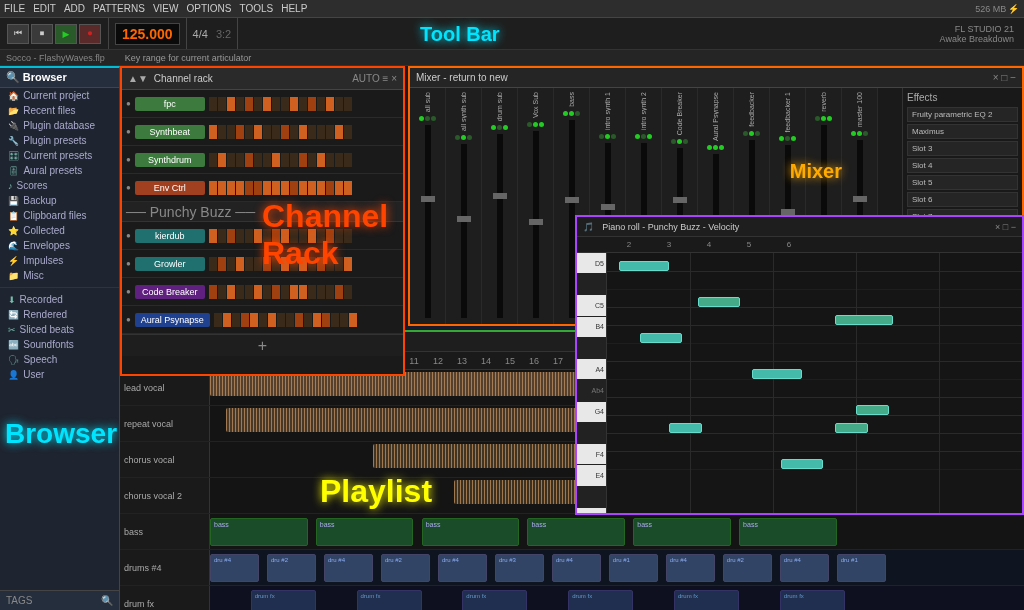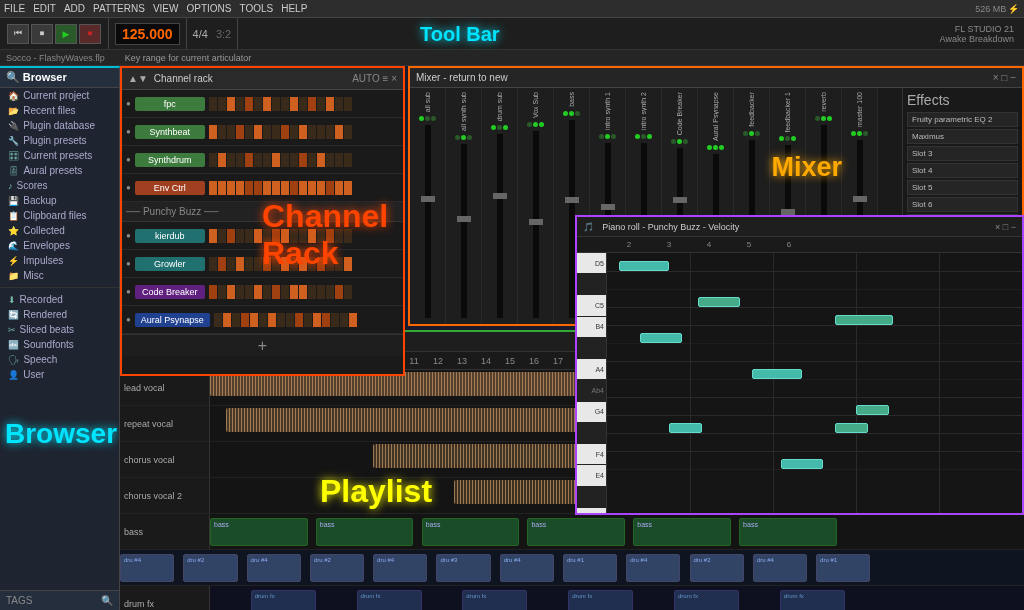--- a/index.html
+++ b/index.html
@@ -382,25 +382,25 @@
     }
     .send-light {
       width: 5px;
       height: 5px;
       background: #2a5a2a;
       border-radius: 50%;
     }
     .send-light.on { background: #22cc22; }
     .mixer-label {
       color: #ffaa00;
-      font-size: 27px;
+      font-size: 20px;
       font-weight: bold;
       text-shadow: 0 0 10px #ffaa00;
       position: absolute;
-      top: 84px;
+      top: 92px;
       right: 180px;
       z-index: 45;
       pointer-events: none;
       margin-left: 8px;
     }
     #mixer-right-panel {
       width: 120px;
       background: #191919;
       border-left: 1px solid #333;
       padding: 4px;
@@ -766,21 +766,21 @@
         <div class="step-btn active2"></div>
         <div class="step-btn active"></div>
         <div class="step-btn active"></div>
       <div class="step-btn active"></div>
         <div class="step-btn active2"></div>
         <div class="step-btn active"></div>
         <div class="step-btn active"></div>
     </div>
   </div>
 
-  <div style="height:20px; background:#222; border-bottom:1px solid #333; display:flex; align-items:center; padding:0 4px; font-size:10px; color:#888;">
+  <div style="height:20px; background:#222; border-bottom:1px solid #333; display:flex; align-items:center; padding:0 4px; font-size:14px; color:#888;">
     <span>── Punchy Buzz ──</span>
   </div>
 
   <div class="channel-row">
     <span style="color:#888; font-size:8px; margin-right:4px;">●</span>
     <div class="channel-name-btn teal">kierdub</div>
     <div class="step-buttons">
       <div class="step-btn active"></div>
         <div class="step-btn"></div>
         <div class="step-btn active2"></div>
@@ -1018,21 +1018,21 @@
             <div class="send-light on"></div>
             <div class="send-light"></div>
           </div>
         <div class="mixer-fader-track">
             <div class="mixer-fader-handle" style="bottom:65%"></div>
           </div>
       </div>
     </div>
 
     <div id="mixer-right-panel">
-      <div style="font-size:14px; color:#aaa; margin-bottom:4px;">Effects</div>
+      <div style="font-size:10px; color:#aaa; margin-bottom:4px;">Effects</div>
       <div class="effect-slot">Fruity parametric EQ 2</div>
       <div class="effect-slot">Maximus</div>
       <div class="effect-slot">Slot 3</div>
       <div class="effect-slot">Slot 4</div>
       <div class="effect-slot">Slot 5</div>
       <div class="effect-slot">Slot 6</div>
       <div class="effect-slot">Slot 7</div>
       <div class="effect-slot">Slot 8</div>
       <div class="effect-slot">Slot 9</div>
       <div class="effect-slot">Slot 10</div>
@@ -1198,20 +1198,21 @@
         <div class="track-block" style="left:0%; width:12%; background:rgba(30,100,50,0.7); font-size:7px; color:#aae; border:1px solid #226622;">bass</div>
         <div class="track-block" style="left:13%; width:12%; background:rgba(30,100,50,0.7); font-size:7px; color:#aae; border:1px solid #226622;">bass</div>
         <div class="track-block" style="left:26%; width:12%; background:rgba(30,100,50,0.7); font-size:7px; color:#aae; border:1px solid #226622;">bass</div>
         <div class="track-block" style="left:39%; width:12%; background:rgba(30,100,50,0.7); font-size:7px; color:#aae; border:1px solid #226622;">bass</div>
         <div class="track-block" style="left:52%; width:12%; background:rgba(30,100,50,0.7); font-size:7px; color:#aae; border:1px solid #226622;">bass</div>
         <div class="track-block" style="left:65%; width:12%; background:rgba(30,100,50,0.7); font-size:7px; color:#aae; border:1px solid #226622;">bass</div>
       </div>
     </div>
 
     <div class="playlist-track">
+      <div class="track-label">drums #4</div>
       <div class="track-content" style="background:#0e1420;">
         <div class="track-block" style="left:0%; width:6%; background:rgba(60,80,120,0.8); font-size:6px; color:#88aaee; border:1px solid #446;">dru #4</div>
         <div class="track-block" style="left:7%; width:6%; background:rgba(60,80,120,0.8); font-size:6px; color:#88aaee; border:1px solid #446;">dru #2</div>
         <div class="track-block" style="left:14%; width:6%; background:rgba(60,80,120,0.8); font-size:6px; color:#88aaee; border:1px solid #446;">dru #4</div>
         <div class="track-block" style="left:21%; width:6%; background:rgba(60,80,120,0.8); font-size:6px; color:#88aaee; border:1px solid #446;">dru #2</div>
         <div class="track-block" style="left:28%; width:6%; background:rgba(60,80,120,0.8); font-size:6px; color:#88aaee; border:1px solid #446;">dru #4</div>
         <div class="track-block" style="left:35%; width:6%; background:rgba(60,80,120,0.8); font-size:6px; color:#88aaee; border:1px solid #446;">dru #3</div>
         <div class="track-block" style="left:42%; width:6%; background:rgba(60,80,120,0.8); font-size:6px; color:#88aaee; border:1px solid #446;">dru #4</div>
         <div class="track-block" style="left:49%; width:6%; background:rgba(60,80,120,0.8); font-size:6px; color:#88aaee; border:1px solid #446;">dru #1</div>
         <div class="track-block" style="left:56%; width:6%; background:rgba(60,80,120,0.8); font-size:6px; color:#88aaee; border:1px solid #446;">dru #4</div>

